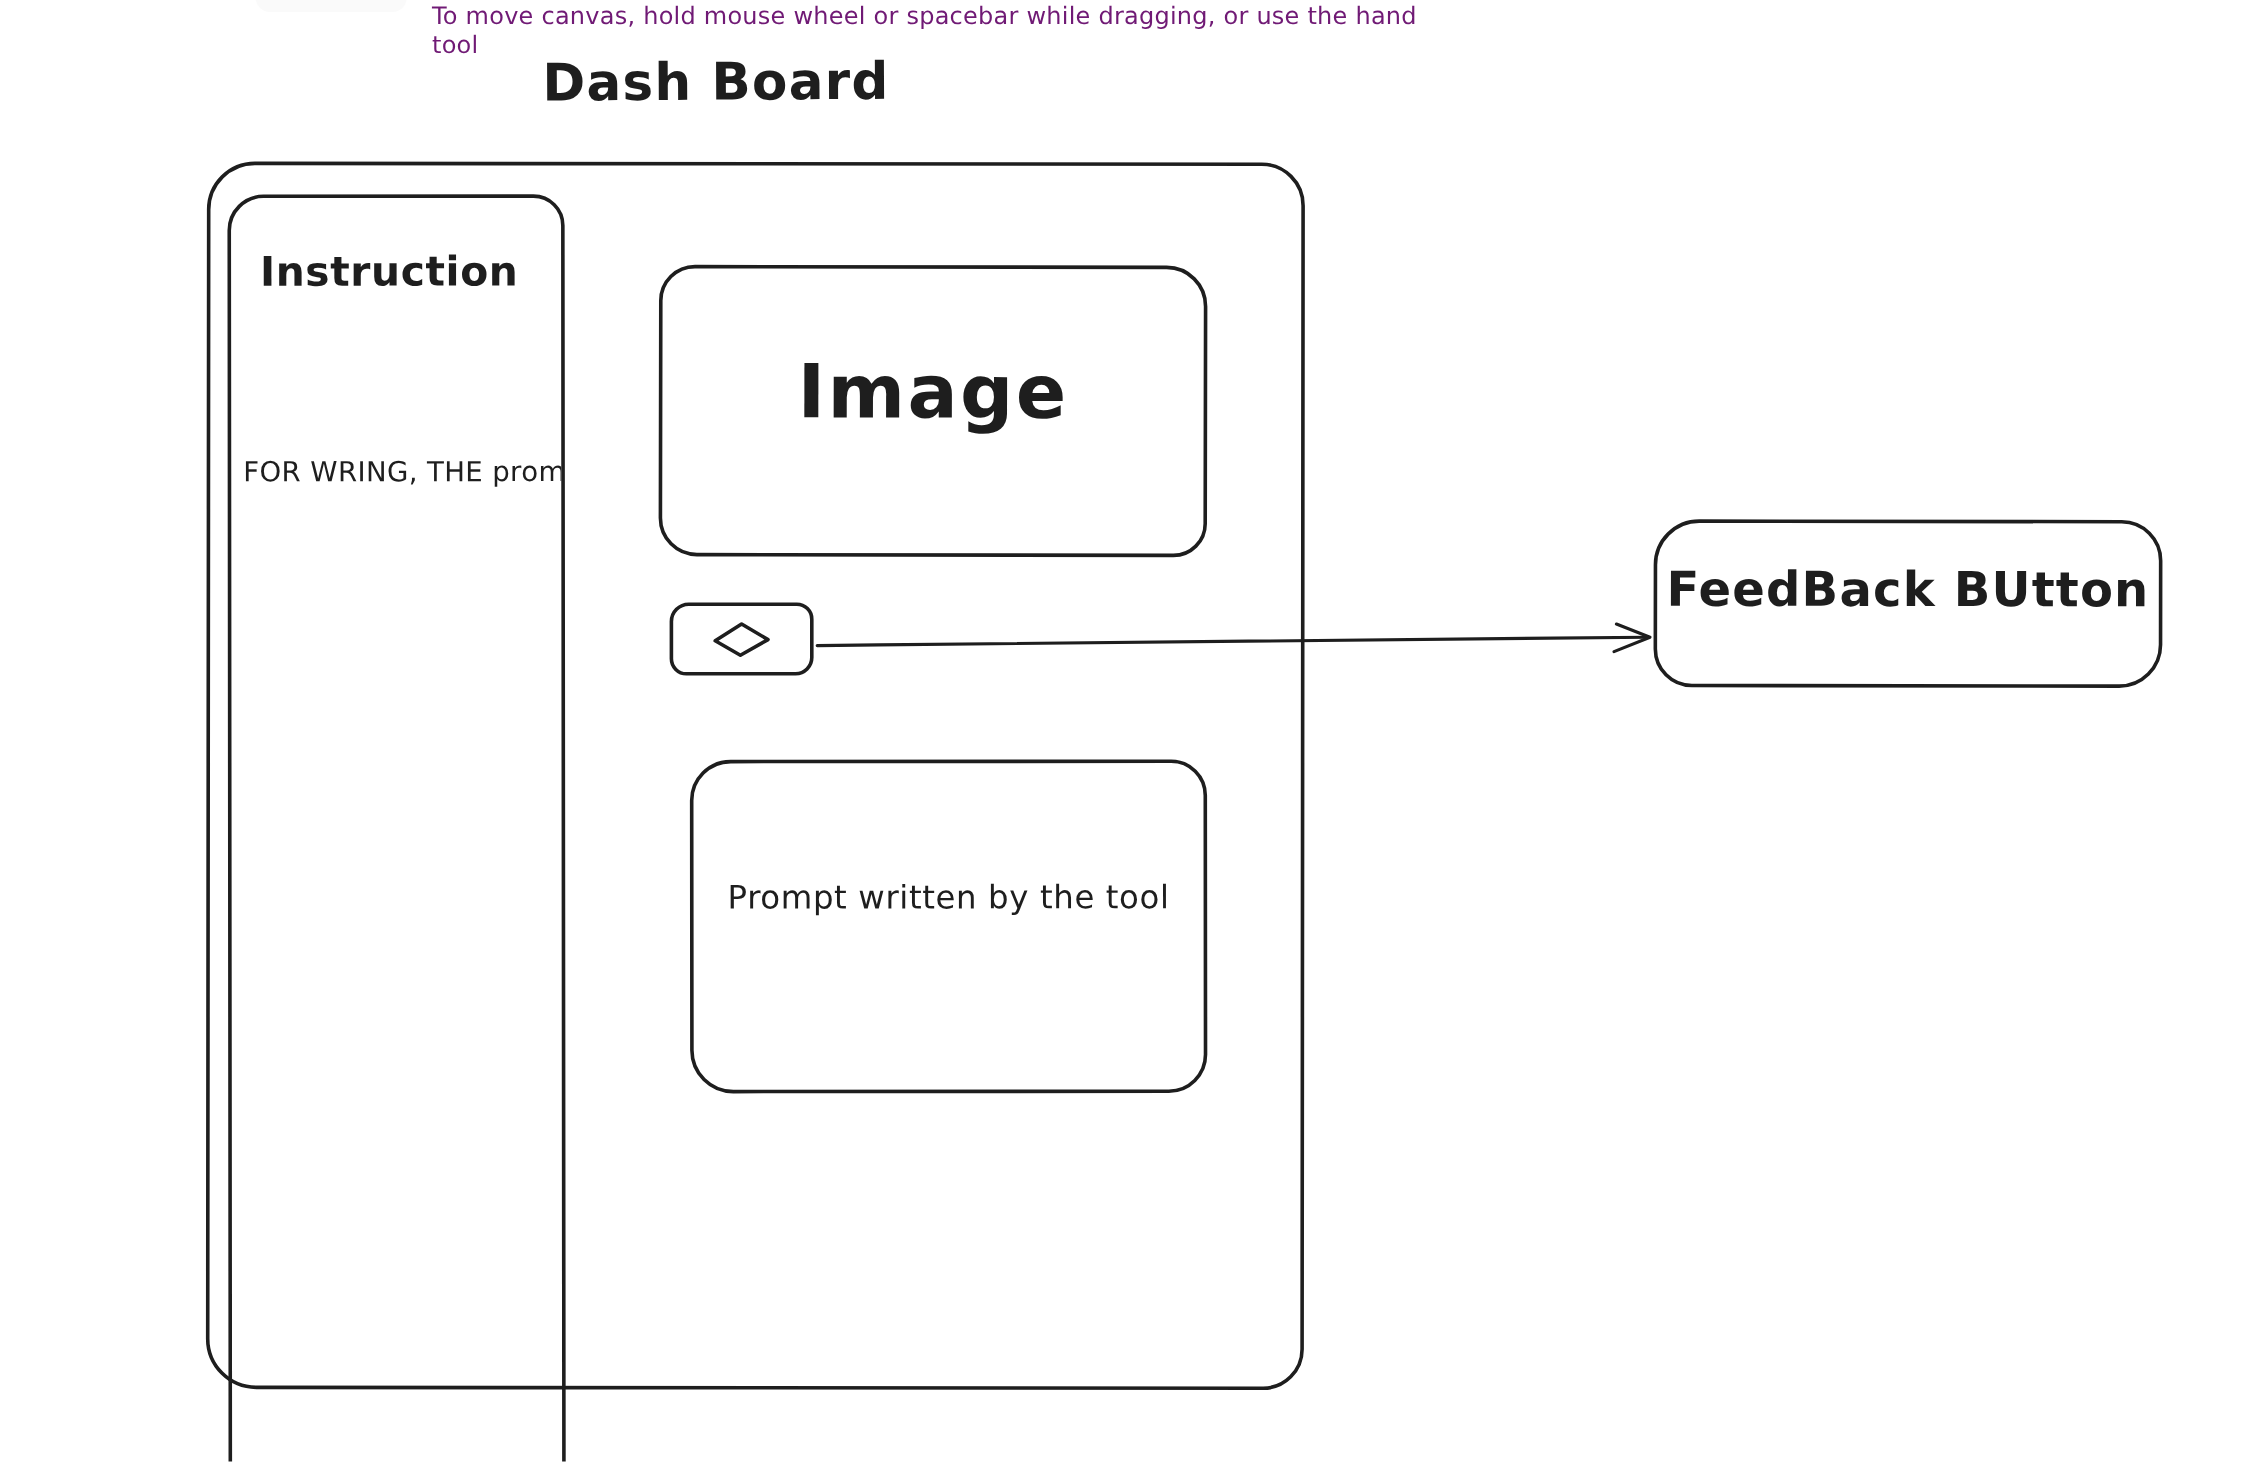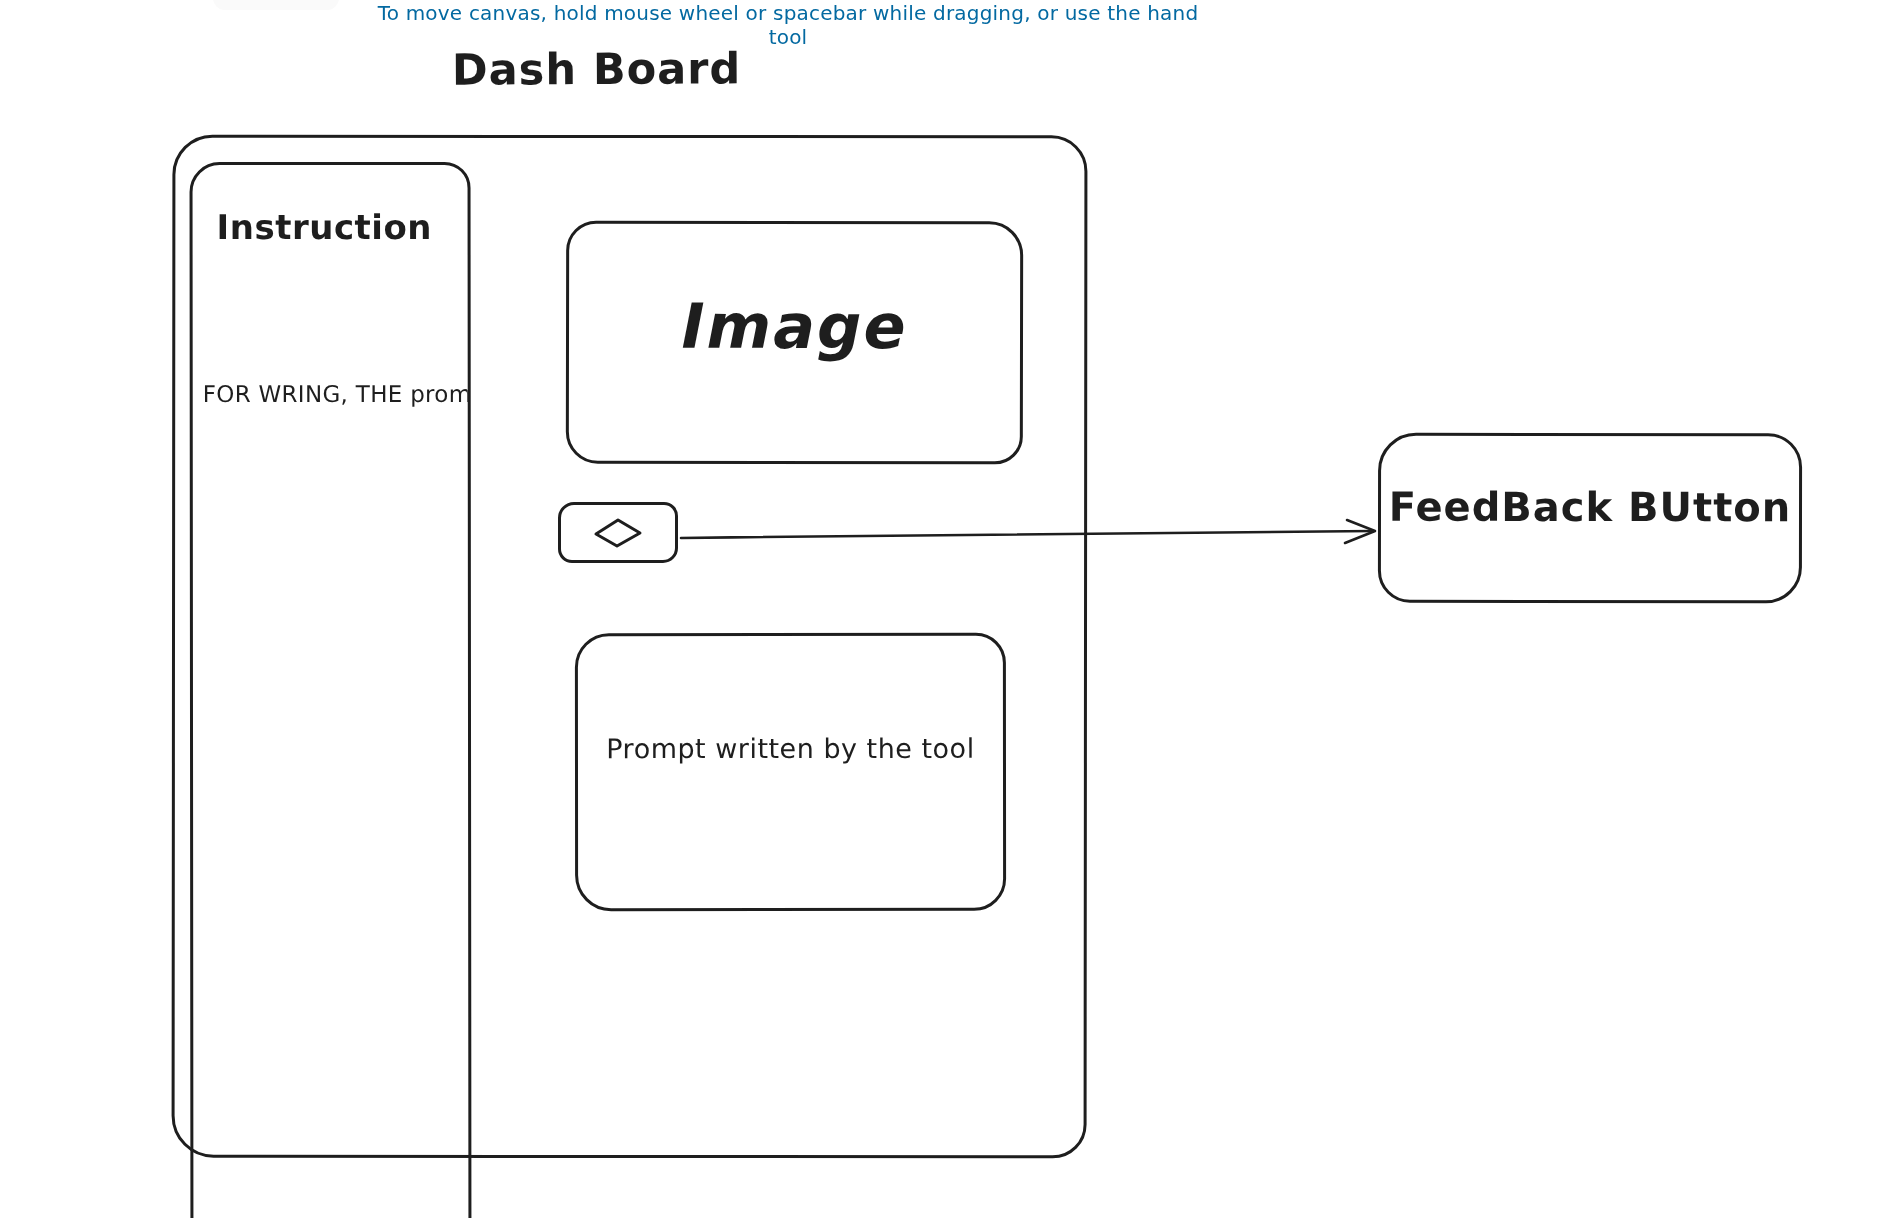--- a/index.html
+++ b/index.html
@@ -26,24 +26,23 @@
     width: 126px;
     height: 26px;
     background: #fafafa;
     border-radius: 12px;
   }
   .canvas-hint {
     position: absolute;
     left: 360px;
     top: 1px;
     width: 856px;
-    text-align: center;
     font-size: 20px;
     line-height: 24px;
-    color: #0369a1;
+    color: #701a75;
     letter-spacing: 0.2px;
   }
   .sketch {
     position: absolute;
     border: 3px solid #1e1e1e;
     background: transparent;
     box-sizing: border-box;
   }
   .diagram-title {
     position: absolute;
@@ -84,31 +83,30 @@
   .instruction-note {
     position: absolute;
     left: 10px;
     top: 216px;
     font-size: 23px;
     font-weight: 500;
     letter-spacing: 0.3px;
     white-space: nowrap;
   }
   .image-box {
-    left: 566px;
+    left: 549px;
     top: 221px;
     width: 457px;
     height: 243px;
     border-radius: 30px 34px 28px 32px;
     display: flex;
     align-items: center;
     justify-content: center;
     padding-bottom: 33px;
     transform: rotate(0.1deg);
-    font-style: italic;
   }
   .image-label {
     font-size: 62px;
     font-weight: 700;
     letter-spacing: 2px;
   }
   .diamond-button {
     left: 558px;
     top: 502px;
     width: 120px;
@@ -134,21 +132,21 @@
     text-align: center;
     font-size: 27px;
     font-weight: 500;
     letter-spacing: 0.5px;
     white-space: nowrap;
   }
   .feedback-box {
     left: 1378px;
     top: 433px;
     width: 424px;
-    height: 170px;
+    height: 140px;
     border-radius: 38px 34px 36px 32px;
     display: flex;
     align-items: center;
     justify-content: center;
     padding-bottom: 22px;
     transform: rotate(0.08deg);
   }
   .feedback-label {
     font-size: 40px;
     font-weight: 600;

